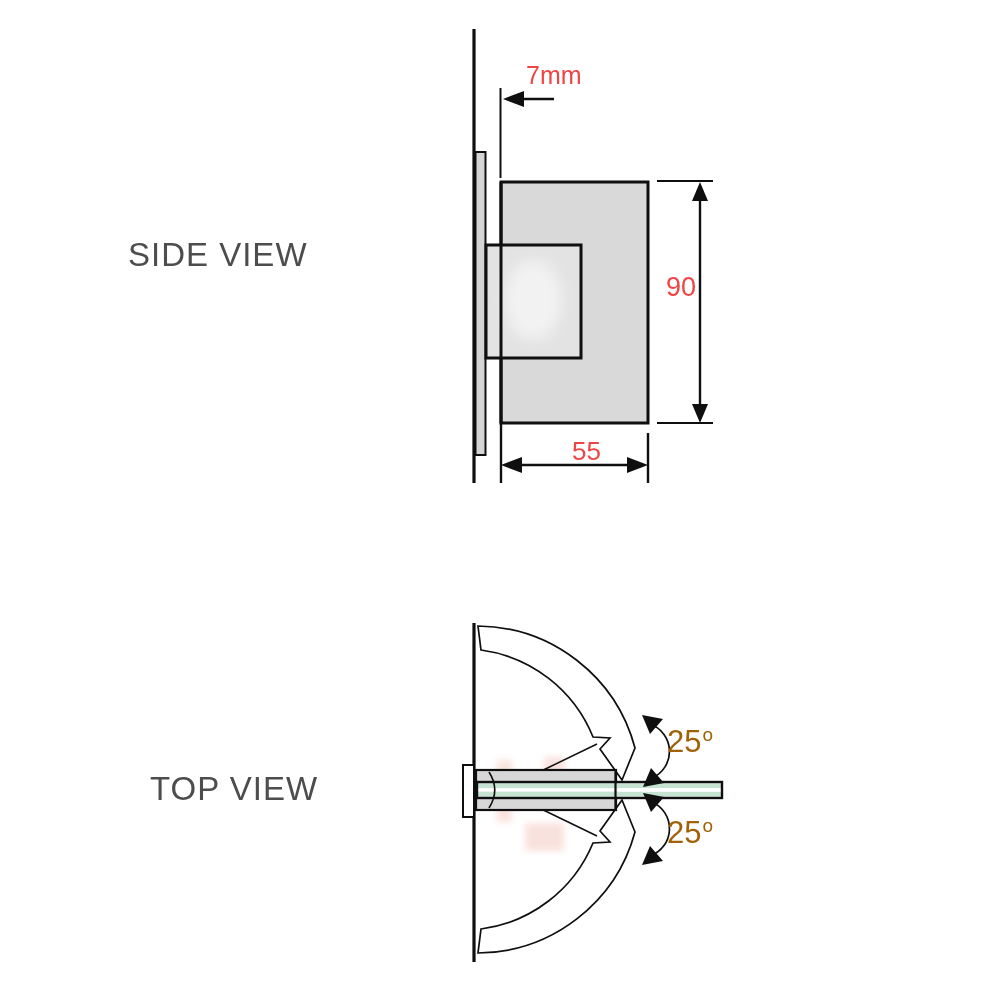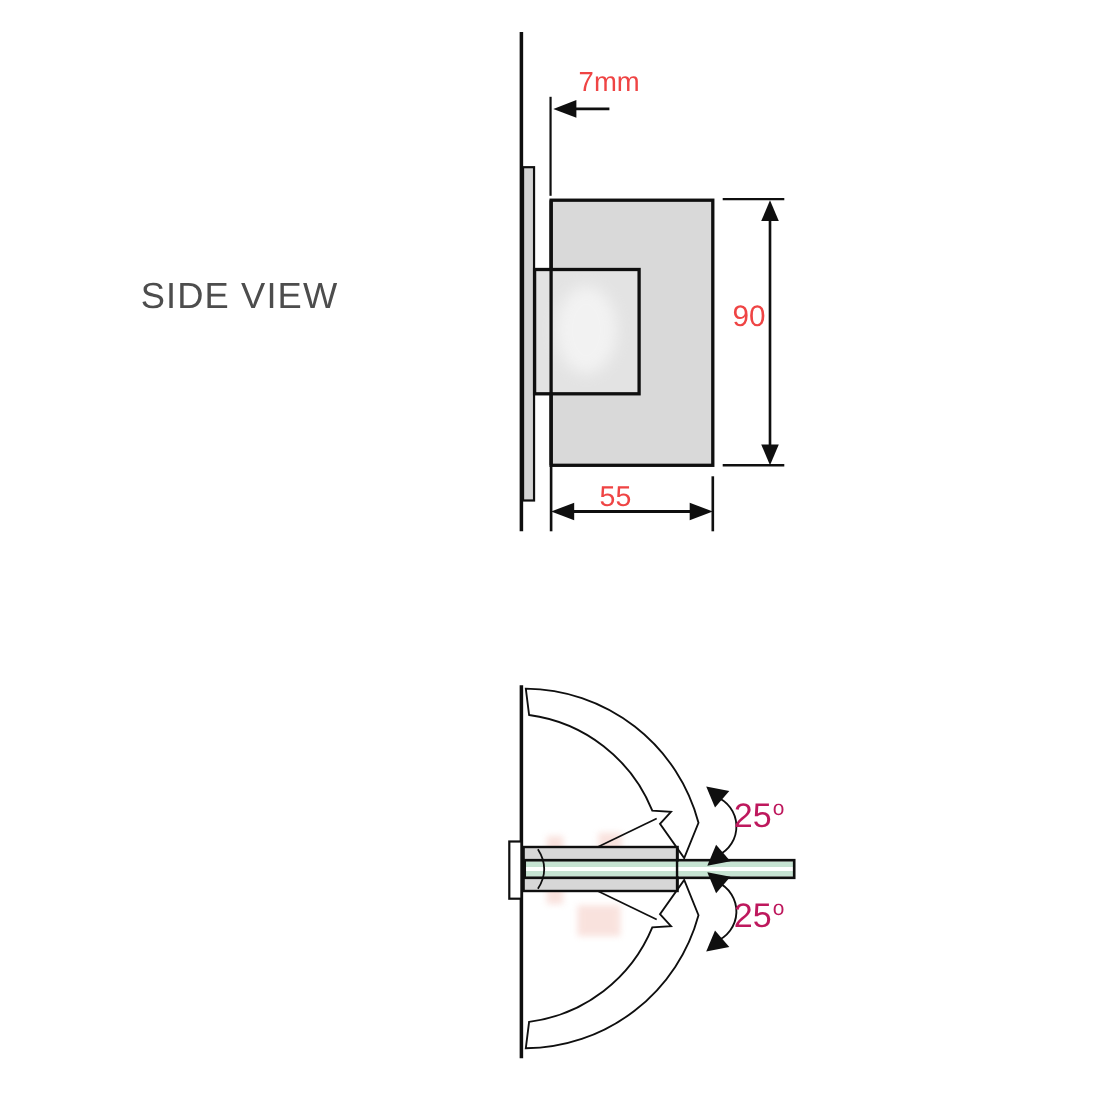--- a/index.html
+++ b/index.html
@@ -16,21 +16,21 @@
   .plate{fill:#ffffff;stroke:var(--line);stroke-width:2;}
   .bracket{fill:var(--bracket_gray);stroke:var(--line);stroke-width:2.2;}
   .glassfill{fill:var(--glass_green);stroke:none;}
   .glasscenter{fill:#ffffff;stroke:none;}
   .band{fill:#ffffff;stroke:var(--line);stroke-width:1.7;stroke-linejoin:miter;}
   .label{
     position:absolute;color:var(--label_gray);font-size:33px;
     letter-spacing:1px;white-space:nowrap;
   }
   .dimtext{position:absolute;color:#ef4444;white-space:nowrap;}
-  .angle{position:absolute;color:#be185d;font-size:31px;white-space:nowrap;}
+  .angle{position:absolute;color:#a16207;font-size:31px;white-space:nowrap;}
   .angle .deg{font-size:19px;position:relative;top:-11px;margin-left:1px;}
   .wm{position:absolute;background:var(--watermark_pink);opacity:.38;filter:blur(3px);}
 </style>
 </head>
 <body>
 
 <div class="canvas">
 
   <div class="wm" style="left:497px;top:760px;width:15px;height:62px;"></div>
   <div class="wm" style="left:544px;top:757px;width:21px;height:36px;"></div>
@@ -93,22 +93,23 @@
       <path class="ln" d="M 650,724 A 29,29 0 0 1 652,778" stroke-width="1.7"></path>
       <polygon class="fill-line" points="642,715 663,719 650,734"></polygon>
       <polygon class="fill-line" points="643,787 664,783 651,768"></polygon>
 
       <path class="ln" d="M 650,856 A 29,29 0 0 0 652,802" stroke-width="1.7"></path>
       <polygon class="fill-line" points="643,793 664,797 651,812"></polygon>
       <polygon class="fill-line" points="642,865 663,861 650,846"></polygon>
     </g>
   </svg>
 
-  <div class="label" style="left:128px;top:250px;text-align:center;">SIDE VIEW</div>
+  <div class="label" style="left:128px;top:236px;text-align:center;">SIDE VIEW</div>
+  <div class="label" style="left:150px;top:770px;">TOP VIEW</div>
 
   <div class="dimtext" style="left:526px;top:61px;font-size:25px;">7mm</div>
   <div class="dimtext" style="left:666px;top:272px;font-size:27px;">90</div>
-  <div class="dimtext" style="left:545px;top:436px;width:56px;text-align:left;font-size:26px;">55</div>
+  <div class="dimtext" style="left:545px;top:436px;width:56px;text-align:right;font-size:26px;">55</div>
 
   <div class="angle" style="left:667px;top:724px;"><span>25</span><span class="deg">o</span></div>
   <div class="angle" style="left:667px;top:815px;"><span>25</span><span class="deg">o</span></div>
 
 </div>
 
 </body></html>

